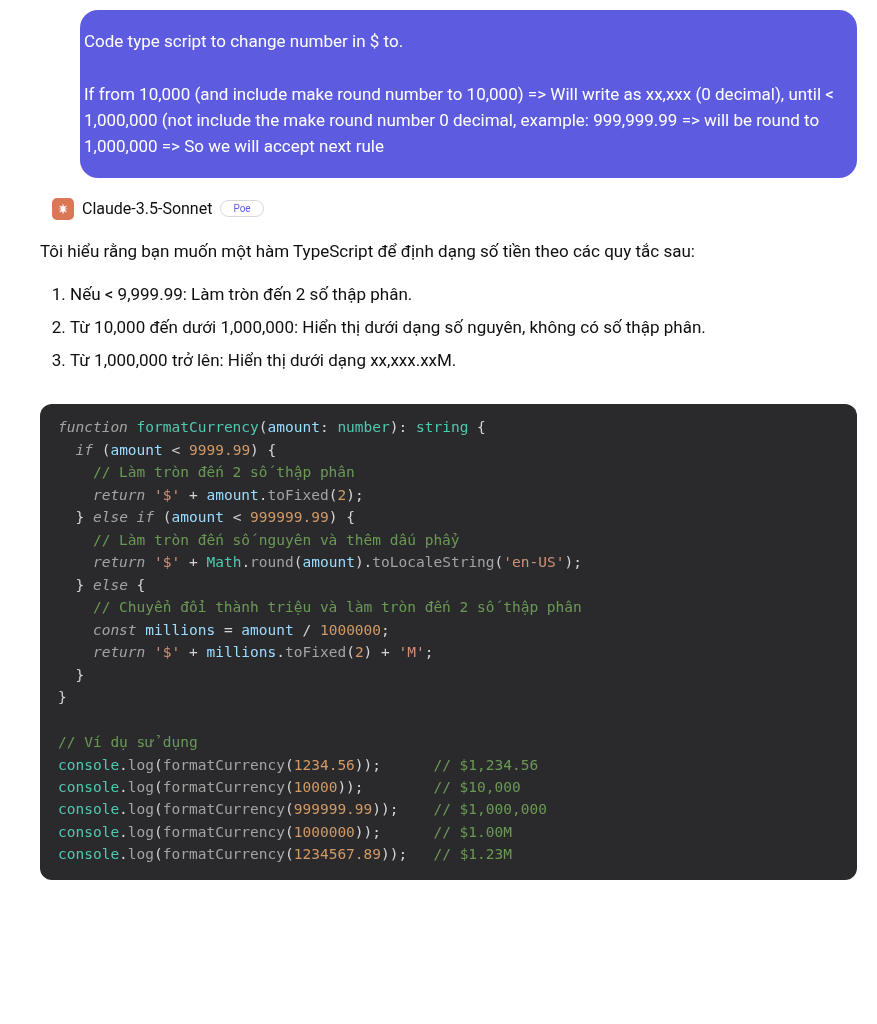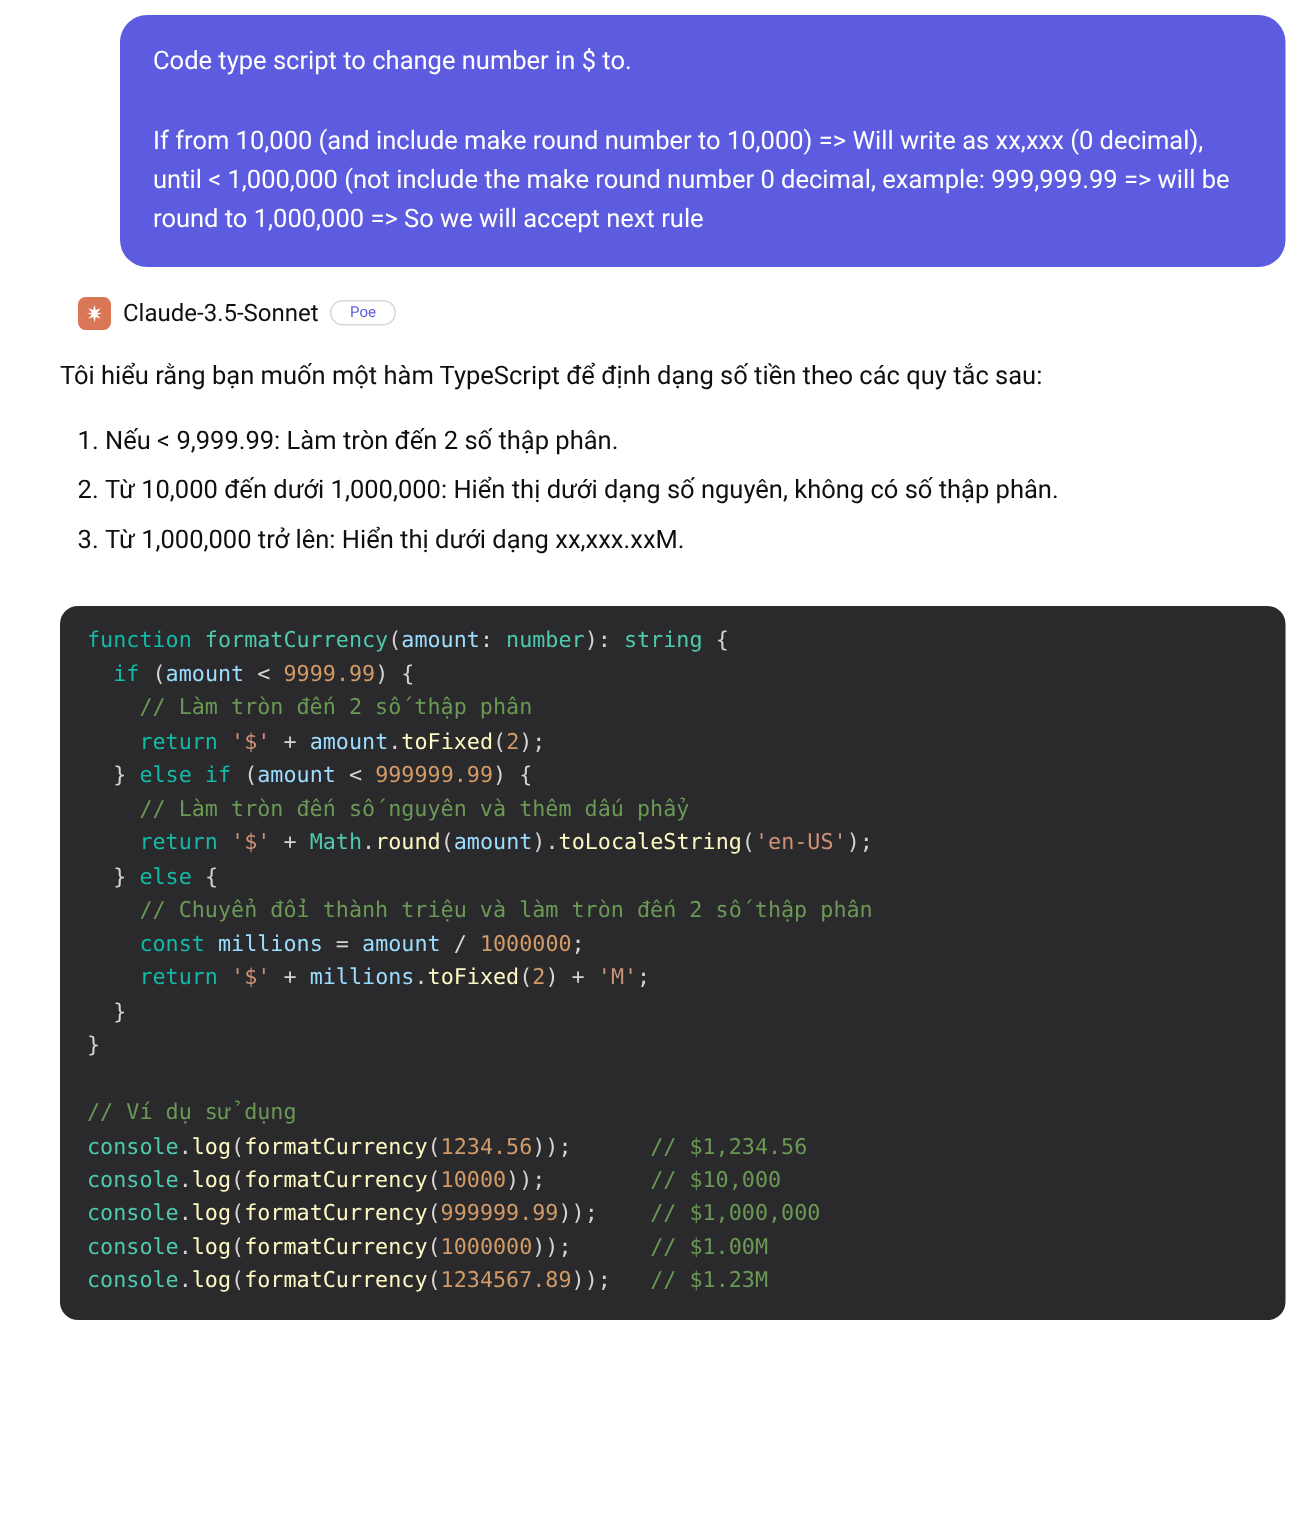--- a/index.html
+++ b/index.html
@@ -8,21 +8,21 @@
     background: #ffffff;
     width: 877px;
     padding: 0;
     color: #0f0f0f;
   }
   .container { padding: 0 20px 20px 20px; }
   .user-bubble {
     background: #5d5ce0;
     color: #ffffff;
     border-radius: 18px;
-    padding: 18px 22px;
+    padding: 18px 4px;
     margin: 10px 0 20px 60px;
     font-size: 17px;
     line-height: 1.55;
   }
   .header-row {
     display: flex;
     align-items: center;
     gap: 8px;
     margin: 12px 0 18px 0;
     padding-left: 32px;
@@ -96,29 +96,29 @@
   .copy-btn svg { width: 15px; height: 15px; }
   .code-body {
     padding: 12px 18px 14px 18px;
     font-family: "SF Mono", "Monaco", "Consolas", monospace;
     font-size: 14.5px;
     line-height: 1.55;
     color: #d4d4d4;
     white-space: pre;
     overflow-x: auto;
   }
-  .tok-kw  { color: #14b8a6; }
+  .tok-kw  { color: #a3a3a3; font-style: italic; }
   .tok-fn  { color: #4ec9b0; }
   .tok-var { color: #9cdcfe; }
   .tok-typ { color: #4ec9b0; }
   .tok-num { color: #d19a66; }
   .tok-str { color: #ce9178; }
   .tok-com { color: #6a9955; }
   .tok-obj { color: #4ec9b0; }
-  .tok-call{ color: #fef9c3; }
+  .tok-call{ color: #a3a3a3; }
   .tok-w   { color: #d4d4d4; }
 </style>
 </head>
 <body>
 
 <div class="container">
   <div class="user-bubble">
     <div>Code type script to change number in $ to.</div>
     <div>&nbsp;</div>
     <div>If from 10,000 (and include make round number to 10,000) =&gt; Will write as xx,xxx (0 decimal), until &lt; 1,000,000 (not include the make round number 0 decimal, example: 999,999.99 =&gt; will be round to 1,000,000 =&gt; So we will accept next rule</div>

